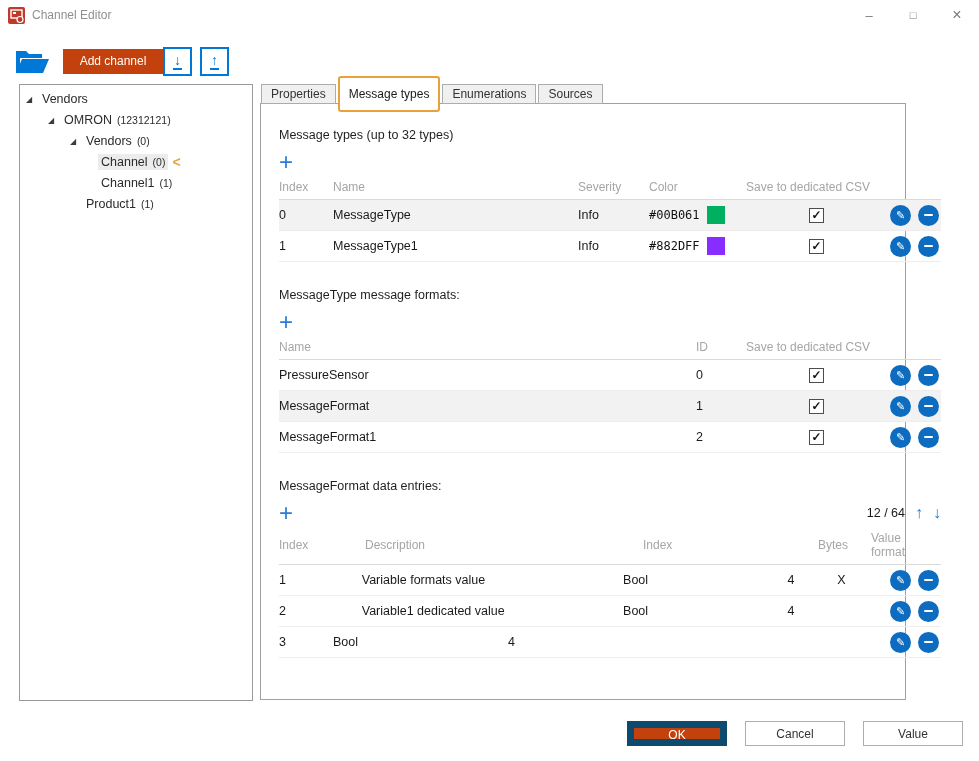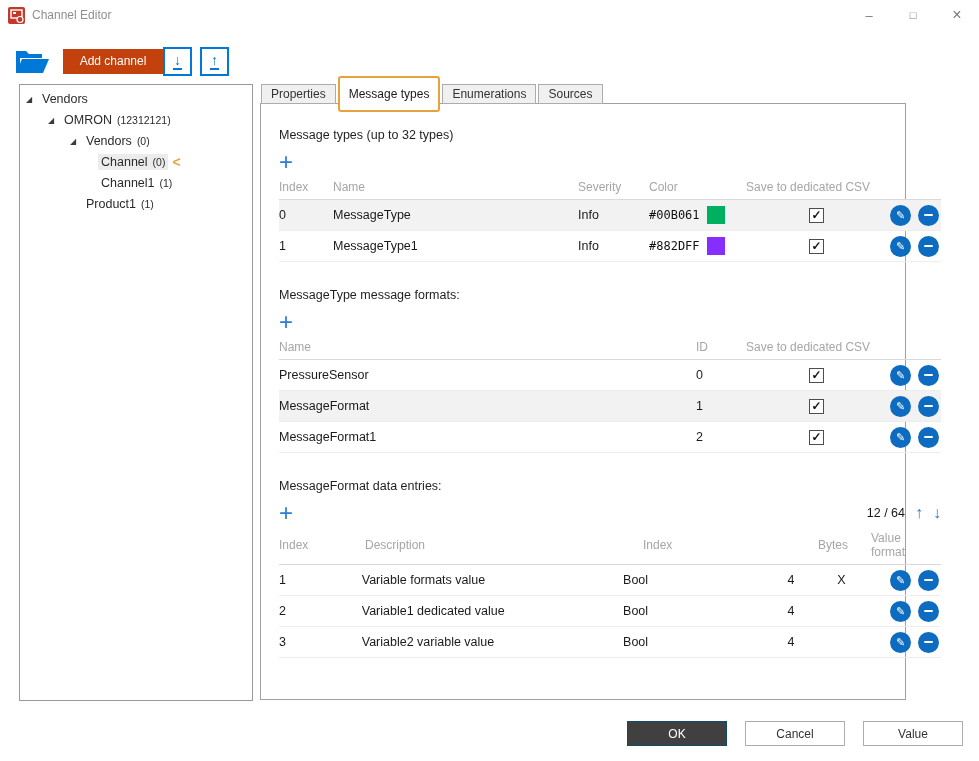--- a/index.html
+++ b/index.html
@@ -62,21 +62,21 @@
   .hex { font-family:"DejaVu Sans Mono", monospace; font-size:12px; color:#111; }
   .swatch { width:18px; height:18px; margin-left:7px; display:inline-block; }
   .checkbox { width:15px; height:15px; border:1px solid #4d4d4d; background:#fff; display:flex; align-items:center; justify-content:center; font-size:12px; font-weight:bold; color:#111; line-height:1; }
   .circle-btn { width:21px; height:21px; border-radius:50%; background:#0d6cbf; color:#fff; display:flex; align-items:center; justify-content:center; font-size:11px; }
   .minus-bar { width:9px; height:2px; background:#fff; border-radius:1px; }
   .sec-gap { margin-top:26px; }
 
   
   .footer { position:absolute; right:16px; bottom:15px; display:flex; gap:18px; }
   .footer button { width:100px; height:25px; font-size:12px; font-family:inherit; }
-  .btn-ok { background:#404040; color:#fff; border:1px solid #0c4a6e; }
+  .btn-ok { background:#c2410c; color:#fff; border:7px solid #0c4a6e; }
   .btn-plain { background:#fff; color:#333; border:1px solid #adadad; }
 </style>
 </head>
 <body>
 
 <div class="window">
 
   <div class="titlebar">
     <svg class="app-icon" viewBox="0 0 17 17">
       <rect x="0" y="0" width="17" height="17" rx="2" fill="#c0392b"></rect>
@@ -316,21 +316,20 @@
           <span class="circle-btn">
               <span>✎</span>
             </span>
           <span class="circle-btn">
               <span class="minus-bar"></span>
             </span>
         </span>
       </div>
       <div class="trow">
         <span class="t3-index">3</span>
-        <span class="t3-desc">Variable2 variable value</span>
         <span class="t3-type">Bool</span>
         <span class="t3-bytes">4</span>
         <span class="t3-vf"></span>
         <span class="act">
           <span class="circle-btn">
               <span>✎</span>
             </span>
           <span class="circle-btn">
               <span class="minus-bar"></span>
             </span>

